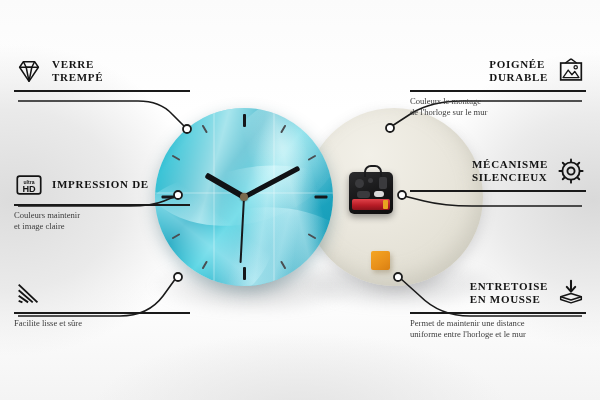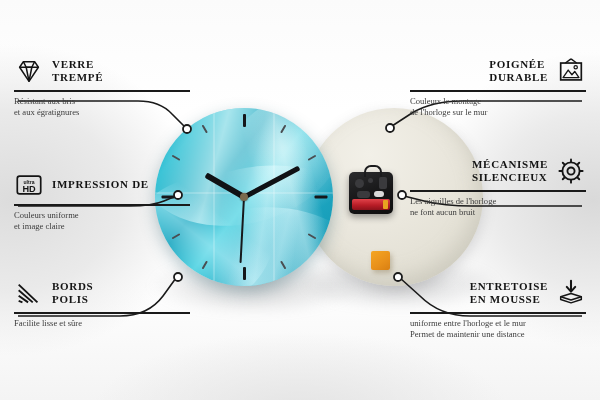--- a/index.html
+++ b/index.html
@@ -189,58 +189,50 @@
             <path d="M22,6 L19,12 L16,27"></path>
           <path d="M13,12 L19,12"></path>
         </g>
       </svg>
       <div class="title">
         <div>VERRE</div>
         <div>TREMPÉ</div>
       </div>
     </div>
     <div class="rule"></div>
-    <div class="desc">
-      <div>Résistant aux bris</div>
-      <div>et aux égratignures</div>
-    </div>
   </div>
 
   <div class="feat left f-impr">
     <div class="head">
       <svg class="ficon" viewBox="0 0 32 32">
         <rect x="3.5" y="6.5" width="25" height="19" rx="2.5" fill="none" stroke="#141414" stroke-width="1.8"></rect>
         <text x="16" y="14.5" font-family="Liberation Sans, sans-serif" font-size="5.4" font-weight="bold" fill="#141414" text-anchor="middle">ultra</text>
         <text x="16" y="23" font-family="Liberation Sans, sans-serif" font-size="9.8" font-weight="bold" fill="#141414" text-anchor="middle">HD</text>
       </svg>
       <div class="title">
         <div>IMPRESSION DE</div>
       </div>
     </div>
     <div class="rule"></div>
     <div class="desc">
-      <div>Couleurs uniforme</div>
+      <div>Couleurs maintenir</div>
       <div>et image claire</div>
     </div>
   </div>
 
   <div class="feat left f-bords">
     <div class="head">
       <svg class="ficon" viewBox="0 0 32 32">
         <g stroke="#141414" stroke-width="2" stroke-linecap="butt">
           <path d="M5,7 L25,26"></path>
             <path d="M5,13 L20,26"></path>
             <path d="M5,19 L15,26"></path>
             <path d="M5,24.5 L9,26"></path>
         </g>
       </svg>
-      <div class="title">
-        <div>BORDS</div>
-        <div>POLIS</div>
-      </div>
     </div>
     <div class="rule"></div>
     <div class="desc">
       <div>Facilite lisse et sûre</div>
     </div>
   </div>
 
   <div class="feat right f-poign">
     <div class="head">
       <svg class="ficon" viewBox="0 0 32 32">
@@ -277,38 +269,34 @@
           <path d="M24.8,7.2 L22.9,9.1"></path>
             <path d="M9.1,22.9 L7.2,24.8"></path>
         </g>
       </svg>
       <div class="title">
         <div>MÉCANISME</div>
         <div>SILENCIEUX</div>
       </div>
     </div>
     <div class="rule"></div>
-    <div class="desc">
-      <div>Les aiguilles de l'horloge</div>
-      <div>ne font aucun bruit</div>
-    </div>
   </div>
 
   <div class="feat right f-entre">
     <div class="head">
       <svg class="ficon" viewBox="0 0 32 32">
         <path d="M16,3 L16,13 M11.5,9.5 L16,14.5 L20.5,9.5" fill="none" stroke="#141414" stroke-width="2.2" stroke-linecap="round" stroke-linejoin="round"></path>
         <path d="M16,16.5 L27,20 L16,23.5 L5,20 Z" fill="none" stroke="#141414" stroke-width="1.6" stroke-linejoin="round"></path>
         <path d="M5,20 L5,23 L16,26.5 L27,23 L27,20" fill="none" stroke="#141414" stroke-width="1.6" stroke-linejoin="round"></path>
       </svg>
       <div class="title">
         <div>ENTRETOISE</div>
         <div>EN MOUSSE</div>
       </div>
     </div>
     <div class="rule"></div>
     <div class="desc">
+      <div>Permet de maintenir une distance</div>
       <div>uniforme entre l'horloge et le mur</div>
-      <div>Permet de maintenir une distance</div>
     </div>
   </div>
 
 </div>
 
 </body></html>

